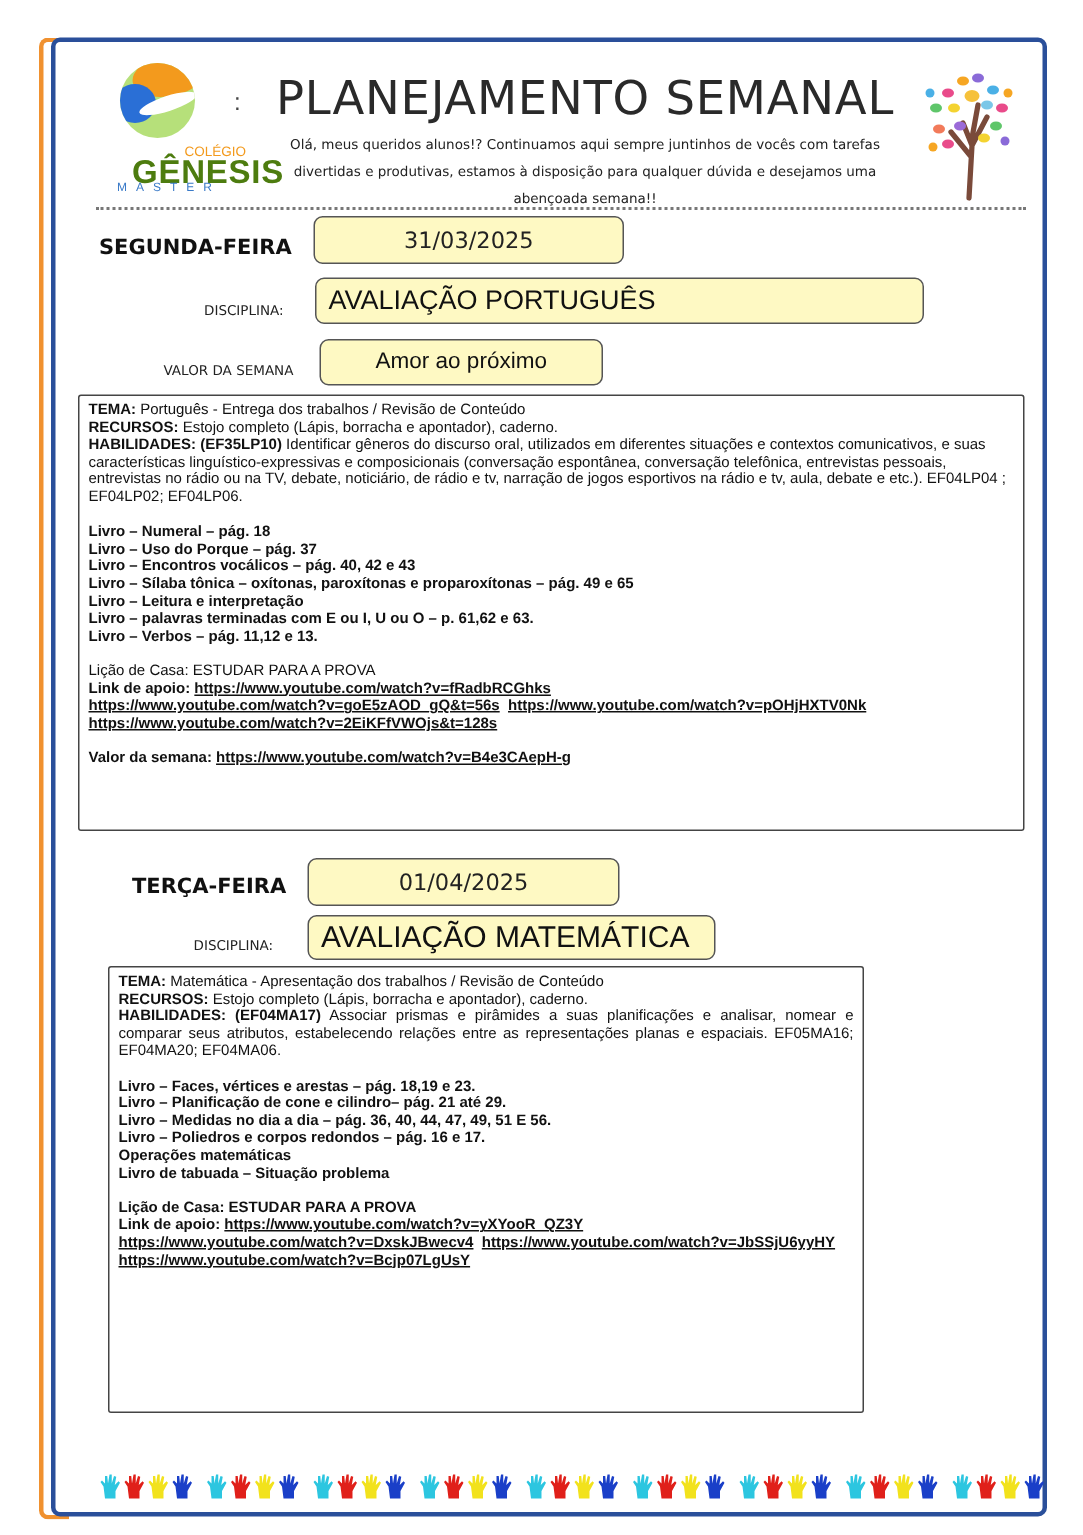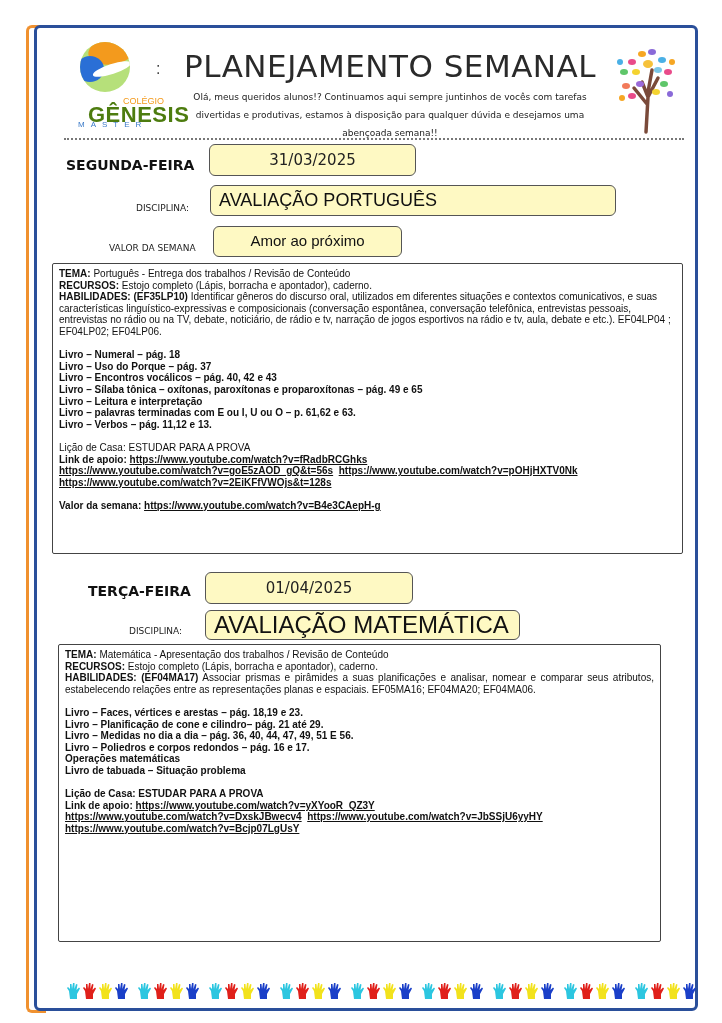--- a/index.html
+++ b/index.html
@@ -105,23 +105,23 @@
   <div><span class="bold">Link de apoio:</span> <a>https://www.youtube.com/watch?v=fRadbRCGhks</a></div>
   <div><a>https://www.youtube.com/watch?v=goE5zAOD_gQ&amp;t=56s</a>&nbsp; <a>https://www.youtube.com/watch?v=pOHjHXTV0Nk</a></div>
   <div><a>https://www.youtube.com/watch?v=2EiKFfVWOjs&amp;t=128s</a></div>
   <div class="gap"></div>
   <div><span class="bold">Valor da semana:</span> <a>https://www.youtube.com/watch?v=B4e3CAepH-g</a></div>
 </div>
 
 <div class="abs day-label" style="left:88px; top:583px;">TERÇA-FEIRA</div>
 <div class="abs rbox date-box" style="left:205px; top:572px; width:208px; height:32px;">01/04/2025</div>
 <div class="abs small-label" style="left:129px; top:626px;">DISCIPLINA:</div>
-<div class="abs rbox disc-box" style="left:205px; top:610px; width:315px; height:30px; font-size:24px;">AVALIAÇÃO  MATEMÁTICA</div>
-
-<div class="abs content" style="left:58px; top:644px; width:603px; height:298px;">
+<div class="abs rbox disc-box" style="left:205px; top:610px; width:272px; height:30px; font-size:20px;">AVALIAÇÃO  MATEMÁTICA</div>
+
+<div class="abs content" style="left:72px; top:644px; width:504px; height:298px;">
   <div><b>TEMA:</b> <span>Matemática - Apresentação dos trabalhos / Revisão de Conteúdo</span></div>
   <div><b>RECURSOS:</b> <span>Estojo completo (Lápis, borracha e apontador), caderno.</span></div>
   <div style="text-align:justify;"><b>HABILIDADES:</b> <b>(EF04MA17)</b> <span>Associar prismas e pirâmides a suas planificações e analisar, nomear e comparar seus atributos, estabelecendo relações entre as representações planas e espaciais. EF05MA16; EF04MA20; EF04MA06.</span></div>
   <div class="gap"></div>
   <div class="bold">Livro – Faces, vértices e arestas – pág. 18,19 e 23.</div>
   <div class="bold">Livro – Planificação de cone e cilindro– pág. 21 até 29.</div>
   <div class="bold">Livro – Medidas no dia a dia – pág. 36, 40, 44, 47, 49, 51 E 56.</div>
   <div class="bold">Livro – Poliedros e corpos redondos – pág. 16 e 17.</div>
   <div class="bold">Operações matemáticas</div>
   <div class="bold">Livro de tabuada – Situação problema</div>

